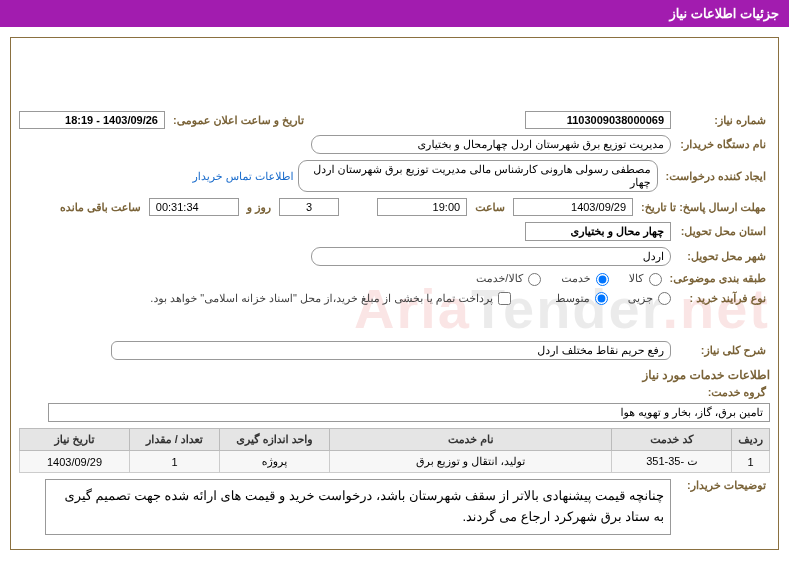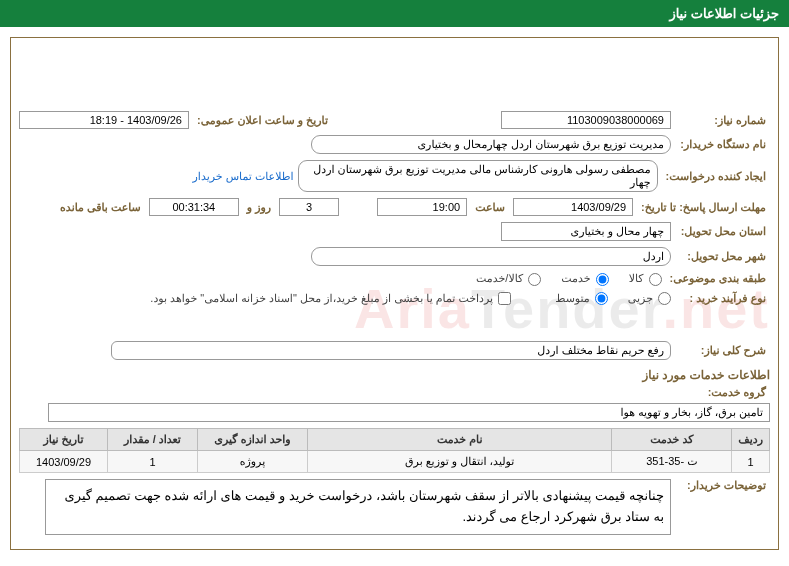--- a/index.html
+++ b/index.html
@@ -1,24 +1,24 @@
 <!DOCTYPE html>
 <html dir="rtl" lang="fa"><head>
 <meta charset="utf-8">
 <style>
 * { box-sizing: border-box; margin: 0; padding: 0; }
 body { font-family: Tahoma, Arial, sans-serif; font-size: 12px; background: #fff; direction: rtl; }
 .container { width: 789px; margin: 0 auto; }
-.header { background: #15803d; color: #fff; padding: 6px 10px; font-size: 13px; font-weight: bold; }
+.header { background: #a21caf; color: #fff; padding: 6px 10px; font-size: 13px; font-weight: bold; }
 .panel { border: 1px solid #8a7040; margin: 10px; padding: 8px; position: relative; }
 .row { display: flex; align-items: center; margin-bottom: 6px; flex-wrap: wrap; gap: 4px; }
 .label { color: #7a6338; font-weight: bold; font-size: 11px; white-space: nowrap; padding: 0 4px; min-width: 95px; text-align: right; }
 .label-sm { color: #7a6338; font-weight: bold; font-size: 11px; white-space: nowrap; padding: 0 4px; }
 .field { border: 1px solid #999; background: #fff; padding: 2px 6px; font-size: 11px; direction: rtl; }
-.f-170 { width: 170px; }
+.f-170 { width: 146px; font-weight: bold; }
 .f-360 { width: 360px; border-radius: 9px; }
 .f-120 { width: 120px; }
 .f-90 { width: 90px; }
 .f-60 { width: 60px; }
 .f-560 { width: 560px; border-radius: 6px; }
 .f-626 { width: 722px; margin-left: 12px; }
 .link { color: #1a6ccc; font-size: 11px; cursor: pointer; }
 .radio-lbl { font-size: 11px; color: #444; margin-left: 16px; }
 .check-lbl { font-size: 11px; color: #444; }
 .section-title { color: #7a6338; font-weight: bold; font-size: 12px; margin: 8px 0 4px 0; }
@@ -69,21 +69,21 @@
     </div>
 
     <div class="row">
       <span class="label">مهلت ارسال پاسخ: تا تاریخ:</span>
       <span class="field f-120">1403/09/29</span>
       <span class="label-sm">ساعت</span>
       <span class="field f-90">19:00</span>
       <span style="width:30px"></span>
       <span class="field f-60" style="text-align:center">3</span>
       <span class="label-sm">روز و</span>
-      <span class="field f-90" style="direction:ltr;text-align:center">00:31:34</span>
+      <span class="field f-90" style="direction:ltr;text-align:left">00:31:34</span>
       <span class="label-sm">ساعت باقی مانده</span>
     </div>
 
     <div class="row">
       <span class="label">استان محل تحویل:</span>
       <span class="field f-170">چهار محال و بختیاری</span>
     </div>
 
     <div class="row">
       <span class="label">شهر محل تحویل:</span>
@@ -120,21 +120,21 @@
     </div>
 
     <table class="grid">
       <thead>
         <tr>
           <th style="width:37px">ردیف</th>
           <th style="width:120px">کد خدمت</th>
           <th>نام خدمت</th>
           <th style="width:110px">واحد اندازه گیری</th>
           <th style="width:90px">تعداد / مقدار</th>
-          <th style="width:88px">تاریخ نیاز</th>
+          <th style="width:110px">تاریخ نیاز</th>
         </tr>
       </thead>
       <tbody>
         <tr>
           <td>1</td>
           <td>ت -35-351</td>
           <td>تولید، انتقال و توزیع برق</td>
           <td>پروژه</td>
           <td>1</td>
           <td>1403/09/29</td>

